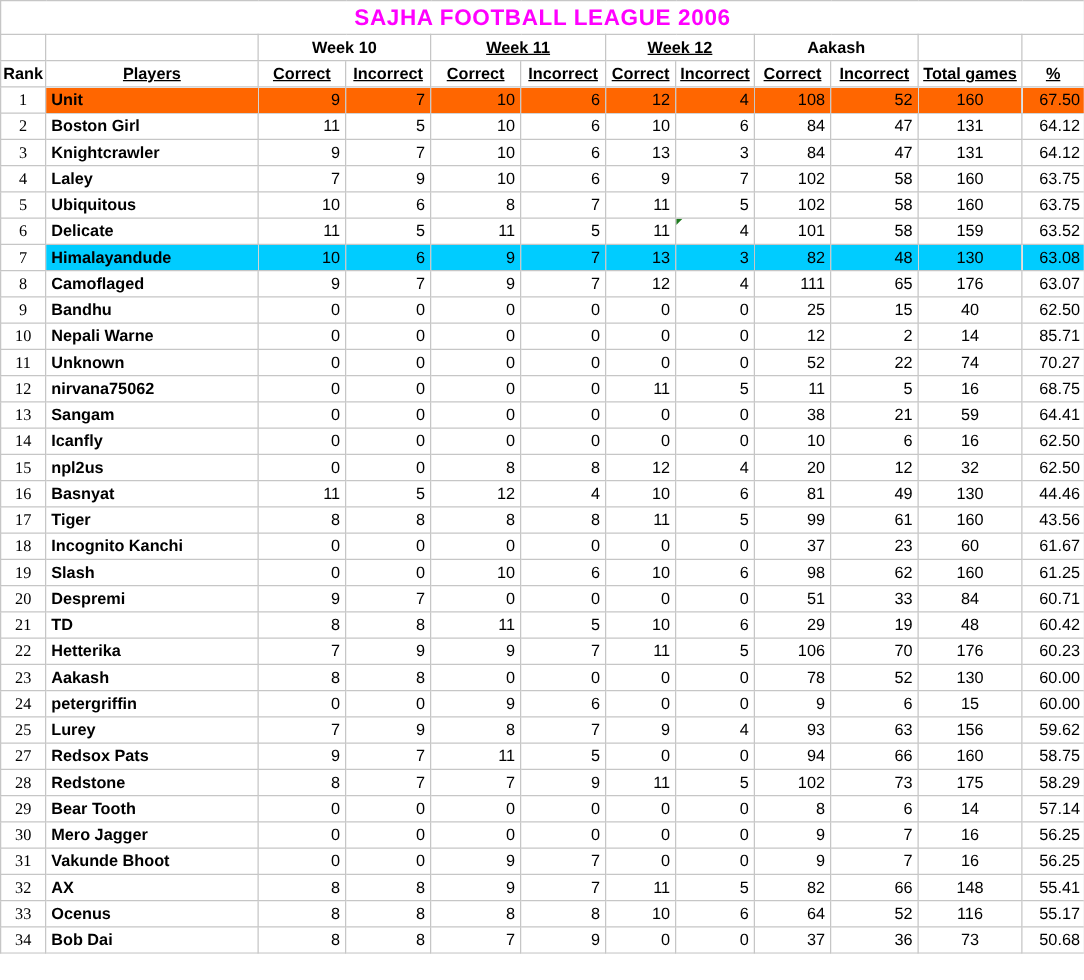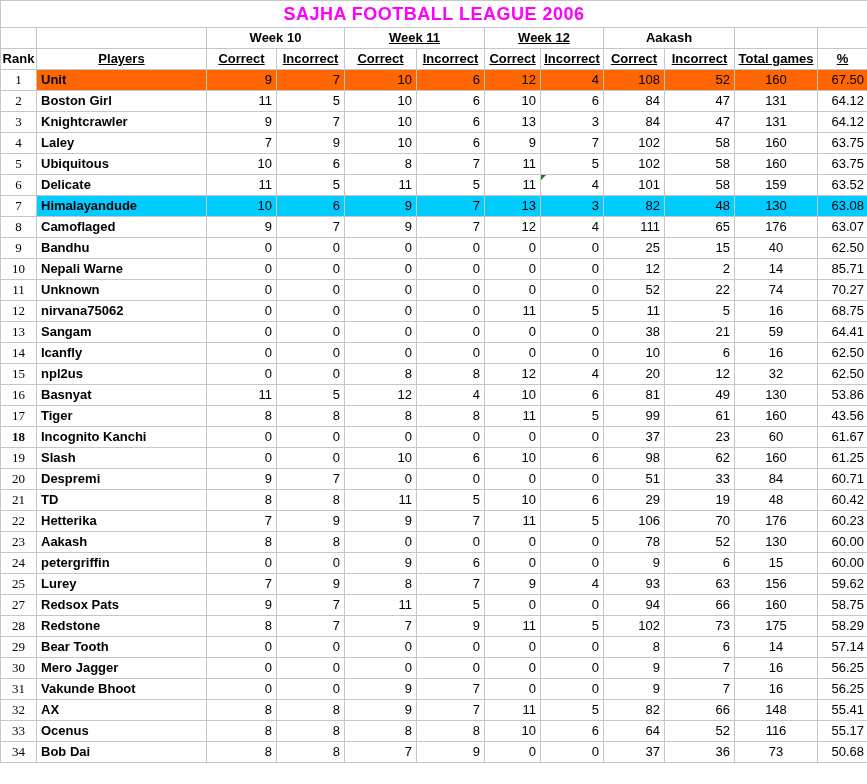--- a/index.html
+++ b/index.html
@@ -319,38 +319,38 @@
           <td class="player-cell" style="border-color: rgb(198, 198, 198);">Basnyat</td>
           <td class="num-cell" style="border-color: rgb(198, 198, 198);">11</td>
           <td class="num-cell" style="border-color: rgb(198, 198, 198);">5</td>
           <td class="num-cell" style="border-color: rgb(198, 198, 198);">12</td>
           <td class="num-cell" style="border-color: rgb(198, 198, 198);">4</td>
           <td class="num-cell" style="border-color: rgb(198, 198, 198);">10</td>
           <td class="num-cell" style="border-color: rgb(198, 198, 198);">6</td>
           <td class="num-cell" style="border-color: rgb(198, 198, 198);">81</td>
           <td class="num-cell" style="border-color: rgb(198, 198, 198);">49</td>
           <td class="tg-cell" style="border-color: rgb(198, 198, 198);">130</td>
-          <td class="pct-cell" style="border-color: rgb(198, 198, 198);">53.86</td>
+          <td class="pct-cell" style="border-color: rgb(198, 198, 198);">44.46</td>
         </tr>
         <tr>
           <td class="rank-cell" style="border-color: rgb(198, 198, 198);">17</td>
           <td class="player-cell" style="border-color: rgb(198, 198, 198);">Tiger</td>
           <td class="num-cell" style="border-color: rgb(198, 198, 198);">8</td>
           <td class="num-cell" style="border-color: rgb(198, 198, 198);">8</td>
           <td class="num-cell" style="border-color: rgb(198, 198, 198);">8</td>
           <td class="num-cell" style="border-color: rgb(198, 198, 198);">8</td>
           <td class="num-cell" style="border-color: rgb(198, 198, 198);">11</td>
           <td class="num-cell" style="border-color: rgb(198, 198, 198);">5</td>
           <td class="num-cell" style="border-color: rgb(198, 198, 198);">99</td>
           <td class="num-cell" style="border-color: rgb(198, 198, 198);">61</td>
           <td class="tg-cell" style="border-color: rgb(198, 198, 198);">160</td>
           <td class="pct-cell" style="border-color: rgb(198, 198, 198);">43.56</td>
         </tr>
         <tr>
-          <td class="rank-cell" style="border-color: rgb(198, 198, 198); font-weight: bold;">18</td>
+          <td class="rank-cell" style="border-color: rgb(198, 198, 198);">18</td>
           <td class="player-cell" style="border-color: rgb(198, 198, 198);">Incognito Kanchi</td>
           <td class="num-cell" style="border-color: rgb(198, 198, 198);">0</td>
           <td class="num-cell" style="border-color: rgb(198, 198, 198);">0</td>
           <td class="num-cell" style="border-color: rgb(198, 198, 198);">0</td>
           <td class="num-cell" style="border-color: rgb(198, 198, 198);">0</td>
           <td class="num-cell" style="border-color: rgb(198, 198, 198);">0</td>
           <td class="num-cell" style="border-color: rgb(198, 198, 198);">0</td>
           <td class="num-cell" style="border-color: rgb(198, 198, 198);">37</td>
           <td class="num-cell" style="border-color: rgb(198, 198, 198);">23</td>
           <td class="tg-cell" style="border-color: rgb(198, 198, 198);">60</td>

